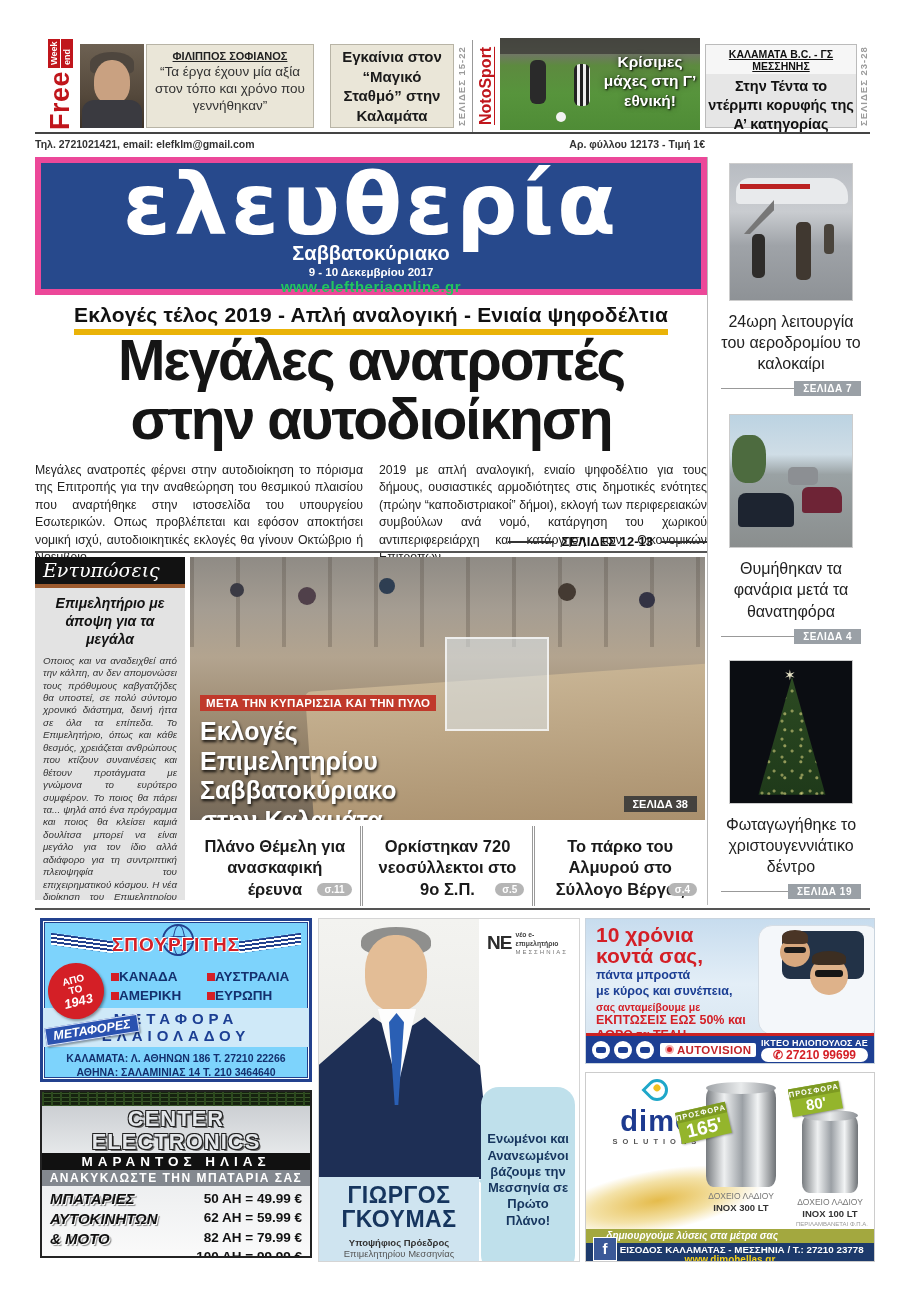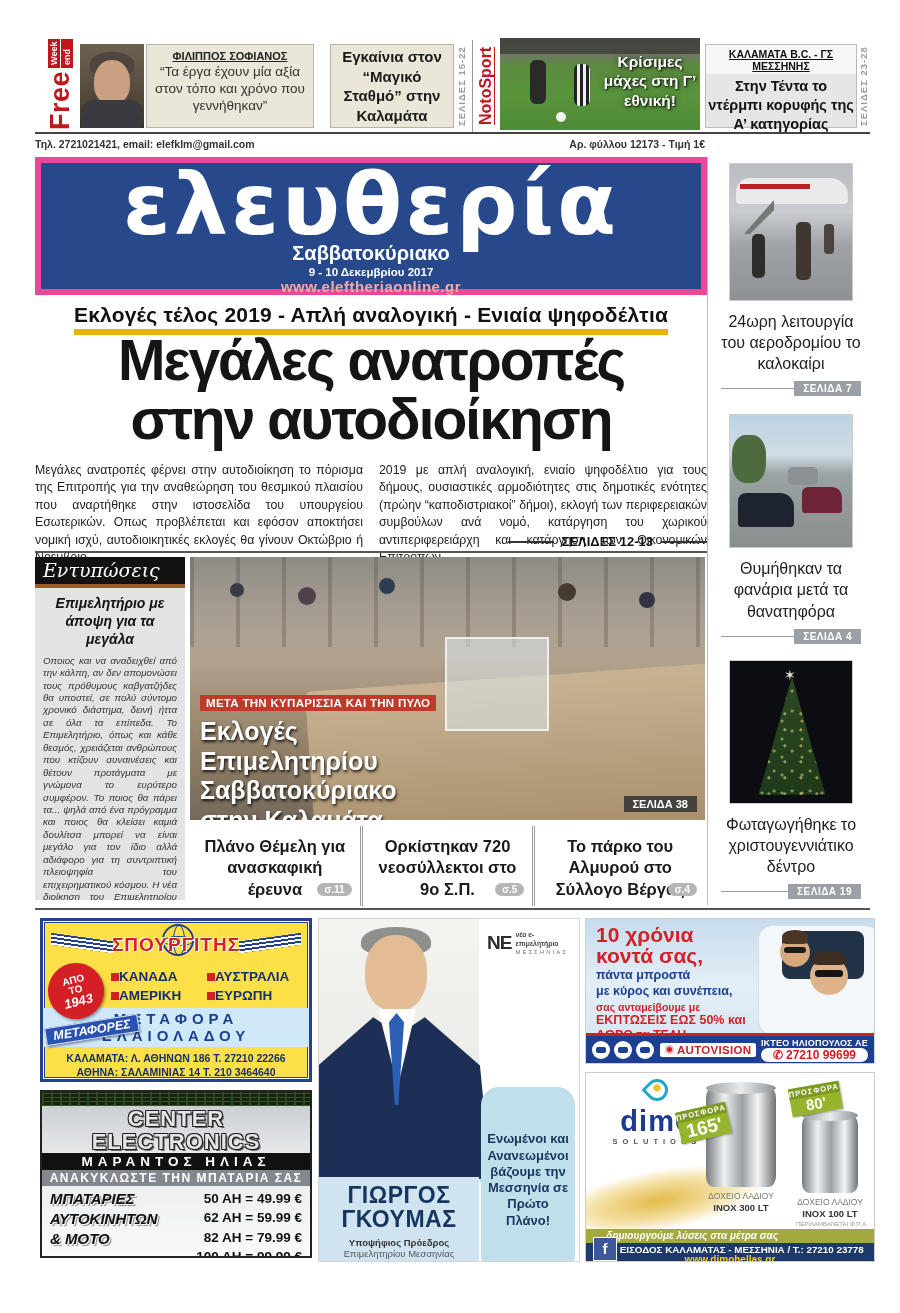--- a/index.html
+++ b/index.html
@@ -57,21 +57,21 @@
   .info-l{left:35px;top:138px;font-size:10.5px;font-weight:bold;color:#333;}
   .info-r{left:400px;top:138px;width:305px;text-align:right;font-size:10.5px;font-weight:bold;color:#333;}
 
   
   .masthead{left:35px;top:157px;width:672px;height:138px;background:#27498c;
             border:6px solid #ec4899;box-sizing:border-box;text-align:center;color:#fff;}
   .mh-title{font-size:86px;font-weight:900;line-height:.92;letter-spacing:3px;margin-top:2px;
             font-family:"DejaVu Sans",sans-serif;}
   .mh-sub{font-size:20px;font-weight:bold;margin-top:-2px;}
   .mh-date{font-size:11.5px;font-weight:bold;margin-top:1px;}
-  .mh-site{font-size:15px;font-weight:900;color:#fca5a5;letter-spacing:.5px;}
+  .mh-site{font-size:15px;font-weight:900;color:#22c55e;letter-spacing:.5px;}
 
   
   .raildiv{left:707px;top:157px;width:1px;height:748px;background:#bbb;}
   .rail{left:711px;top:157px;width:160px;}
   .rail-photo{width:124px;margin:6px auto 0;position:relative;overflow:hidden;border:1px solid #ccc;box-sizing:border-box;}
   .ph-air{height:138px;background:linear-gradient(180deg,#b8bcc2 0%,#c9ccd0 35%,#9fa3a8 60%,#8e9296 100%);}
   .air-plane{position:absolute;left:6px;top:14px;width:112px;height:26px;background:#e8eaec;
              border-radius:14px 18px 4px 4px;}
   .air-stripe{position:absolute;left:10px;top:20px;width:70px;height:5px;background:#b22;}
   .air-stair{position:absolute;left:14px;top:36px;width:30px;height:34px;background:#777;
@@ -143,21 +143,21 @@
   .teasers{left:190px;top:826px;width:515px;height:80px;display:flex;}
   .tease{flex:1;position:relative;padding:10px 14px 0;box-sizing:border-box;text-align:center;}
   .tease + .tease{border-left:3px double #999;}
   .tease-t{font-size:16.5px;font-weight:bold;line-height:1.3;color:#1a1a1a;}
   .tease-b{position:absolute;right:8px;bottom:10px;background:#b5b5b5;color:#fff;font-weight:bold;
            font-size:10px;padding:1px 7px;border-radius:9px;}
   .hr3{left:35px;top:908px;width:835px;height:2px;background:#555;}
 
   
   .sp{left:40px;top:918px;width:272px;height:164px;border:3px solid #23418e;box-sizing:border-box;
-      background:#fde047;box-shadow:inset 0 0 0 1px #fff,inset 0 0 0 2px #23418e;}
+      background:#7dd3fc;box-shadow:inset 0 0 0 1px #fff,inset 0 0 0 2px #23418e;}
   .sp-logo{position:relative;height:46px;}
   .sp-globe{position:absolute;left:119px;top:3px;width:32px;height:32px;border:2px solid #23418e;
             border-radius:50%;box-sizing:border-box;}
   .sp-globe::before{content:"";position:absolute;left:9px;top:-1px;width:10px;height:29px;
             border:1.5px solid #23418e;border-radius:50%;}
   .sp-globe::after{content:"";position:absolute;left:-1px;top:10px;width:29px;height:8px;
             border:1.5px solid #23418e;border-radius:50%;}
   .sp-wing{position:absolute;top:16px;width:62px;height:12px;
            background:repeating-linear-gradient(180deg,#23418e 0 2px,#fff 2px 4px);}
   .sp-wl{left:8px;transform:skewY(8deg);}

